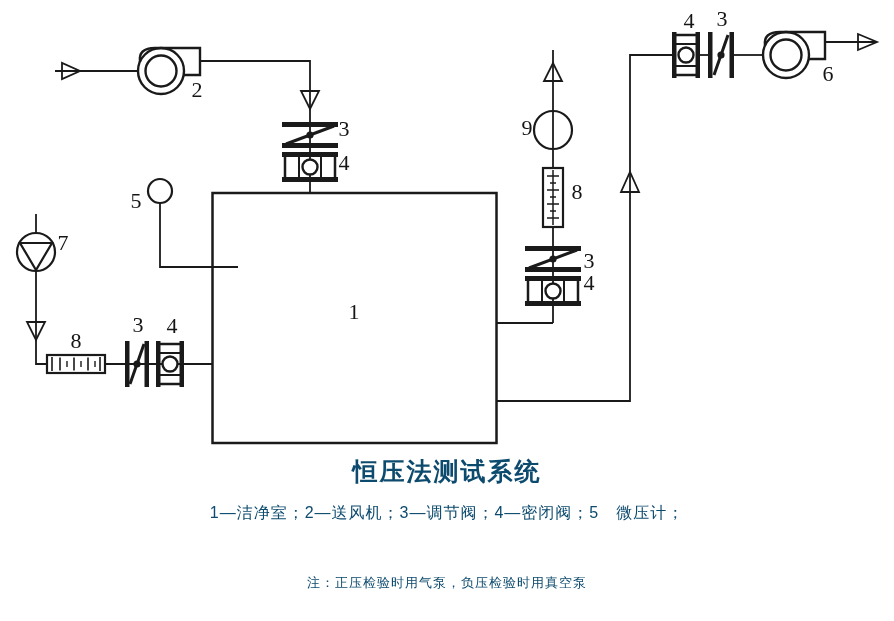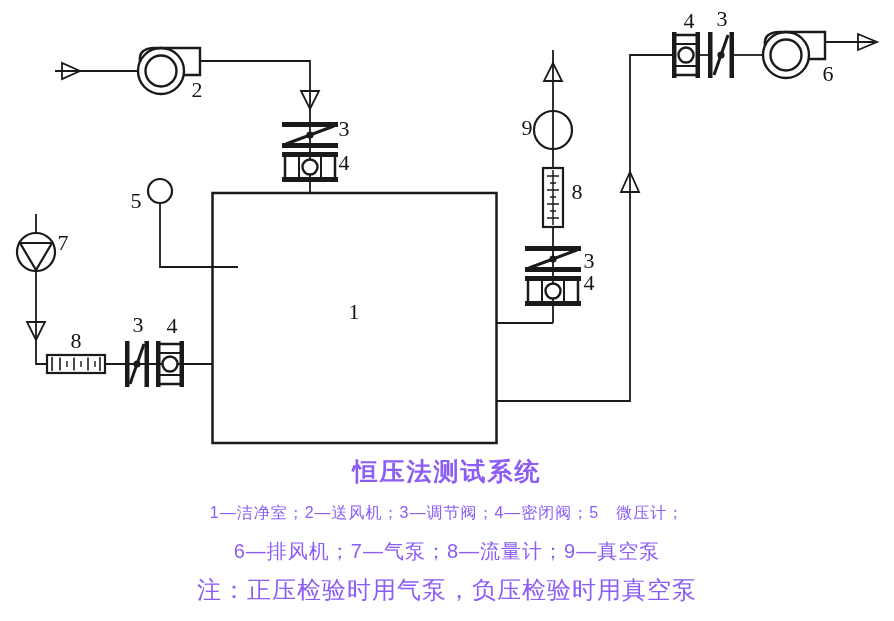--- a/index.html
+++ b/index.html
@@ -7,27 +7,27 @@
     position:relative;width:894px;height:621px;background:#ffffff;
     font-family:"Liberation Serif","DejaVu Serif",serif;overflow:hidden;
   }
   svg{position:absolute;left:0;top:0;}
   .lbl{
     position:absolute;transform:translate(-50%,-50%);
     font-size:22px;color:#151515;line-height:1;white-space:nowrap;
     font-family:"Liberation Serif","DejaVu Serif",serif;
   }
   .caption{
-    position:absolute;left:0;width:894px;text-align:center;color:#8b5cf6;
+    position:absolute;left:0;width:894px;text-align:center;color:#0c4a6e;
     font-family:"Liberation Sans","DejaVu Sans",sans-serif;
   }
   .title{top:455px;font-size:25px;font-weight:bold;letter-spacing:2px;}
   .legend1{top:503px;font-size:16px;letter-spacing:1px;}
   .legend2{top:538px;font-size:20px;letter-spacing:1px;}
-  .legend3{top:574px;font-size:24px;letter-spacing:1px;}
+  .legend3{top:574px;font-size:13px;letter-spacing:1px;}
 </style>
 </head>
 <body>
 
 <div class="stage">
 
   <svg width="894" height="621" viewBox="0 0 894 621">
     <g stroke="#1a1a1a" fill="none" stroke-width="1.8">
 
       <g>
@@ -182,16 +182,15 @@
   <span class="lbl" style="left:527px;top:128px">9</span>
   <span class="lbl" style="left:577px;top:192px">8</span>
   <span class="lbl" style="left:589px;top:261px">3</span>
   <span class="lbl" style="left:589px;top:283px">4</span>
   <span class="lbl" style="left:689px;top:21px">4</span>
   <span class="lbl" style="left:722px;top:19px">3</span>
   <span class="lbl" style="left:828px;top:74px">6</span>
 
   <div class="caption title">恒压法测试系统</div>
   <div class="caption legend1">1—洁净室；2—送风机；3—调节阀；4—密闭阀；5　微压计；</div>
-  <div class="caption legend2">6—排风机；7—气泵；8—流量计；9—真空泵</div>
   <div class="caption legend3">注：正压检验时用气泵，负压检验时用真空泵</div>
 
 </div>
 
 </body></html>

